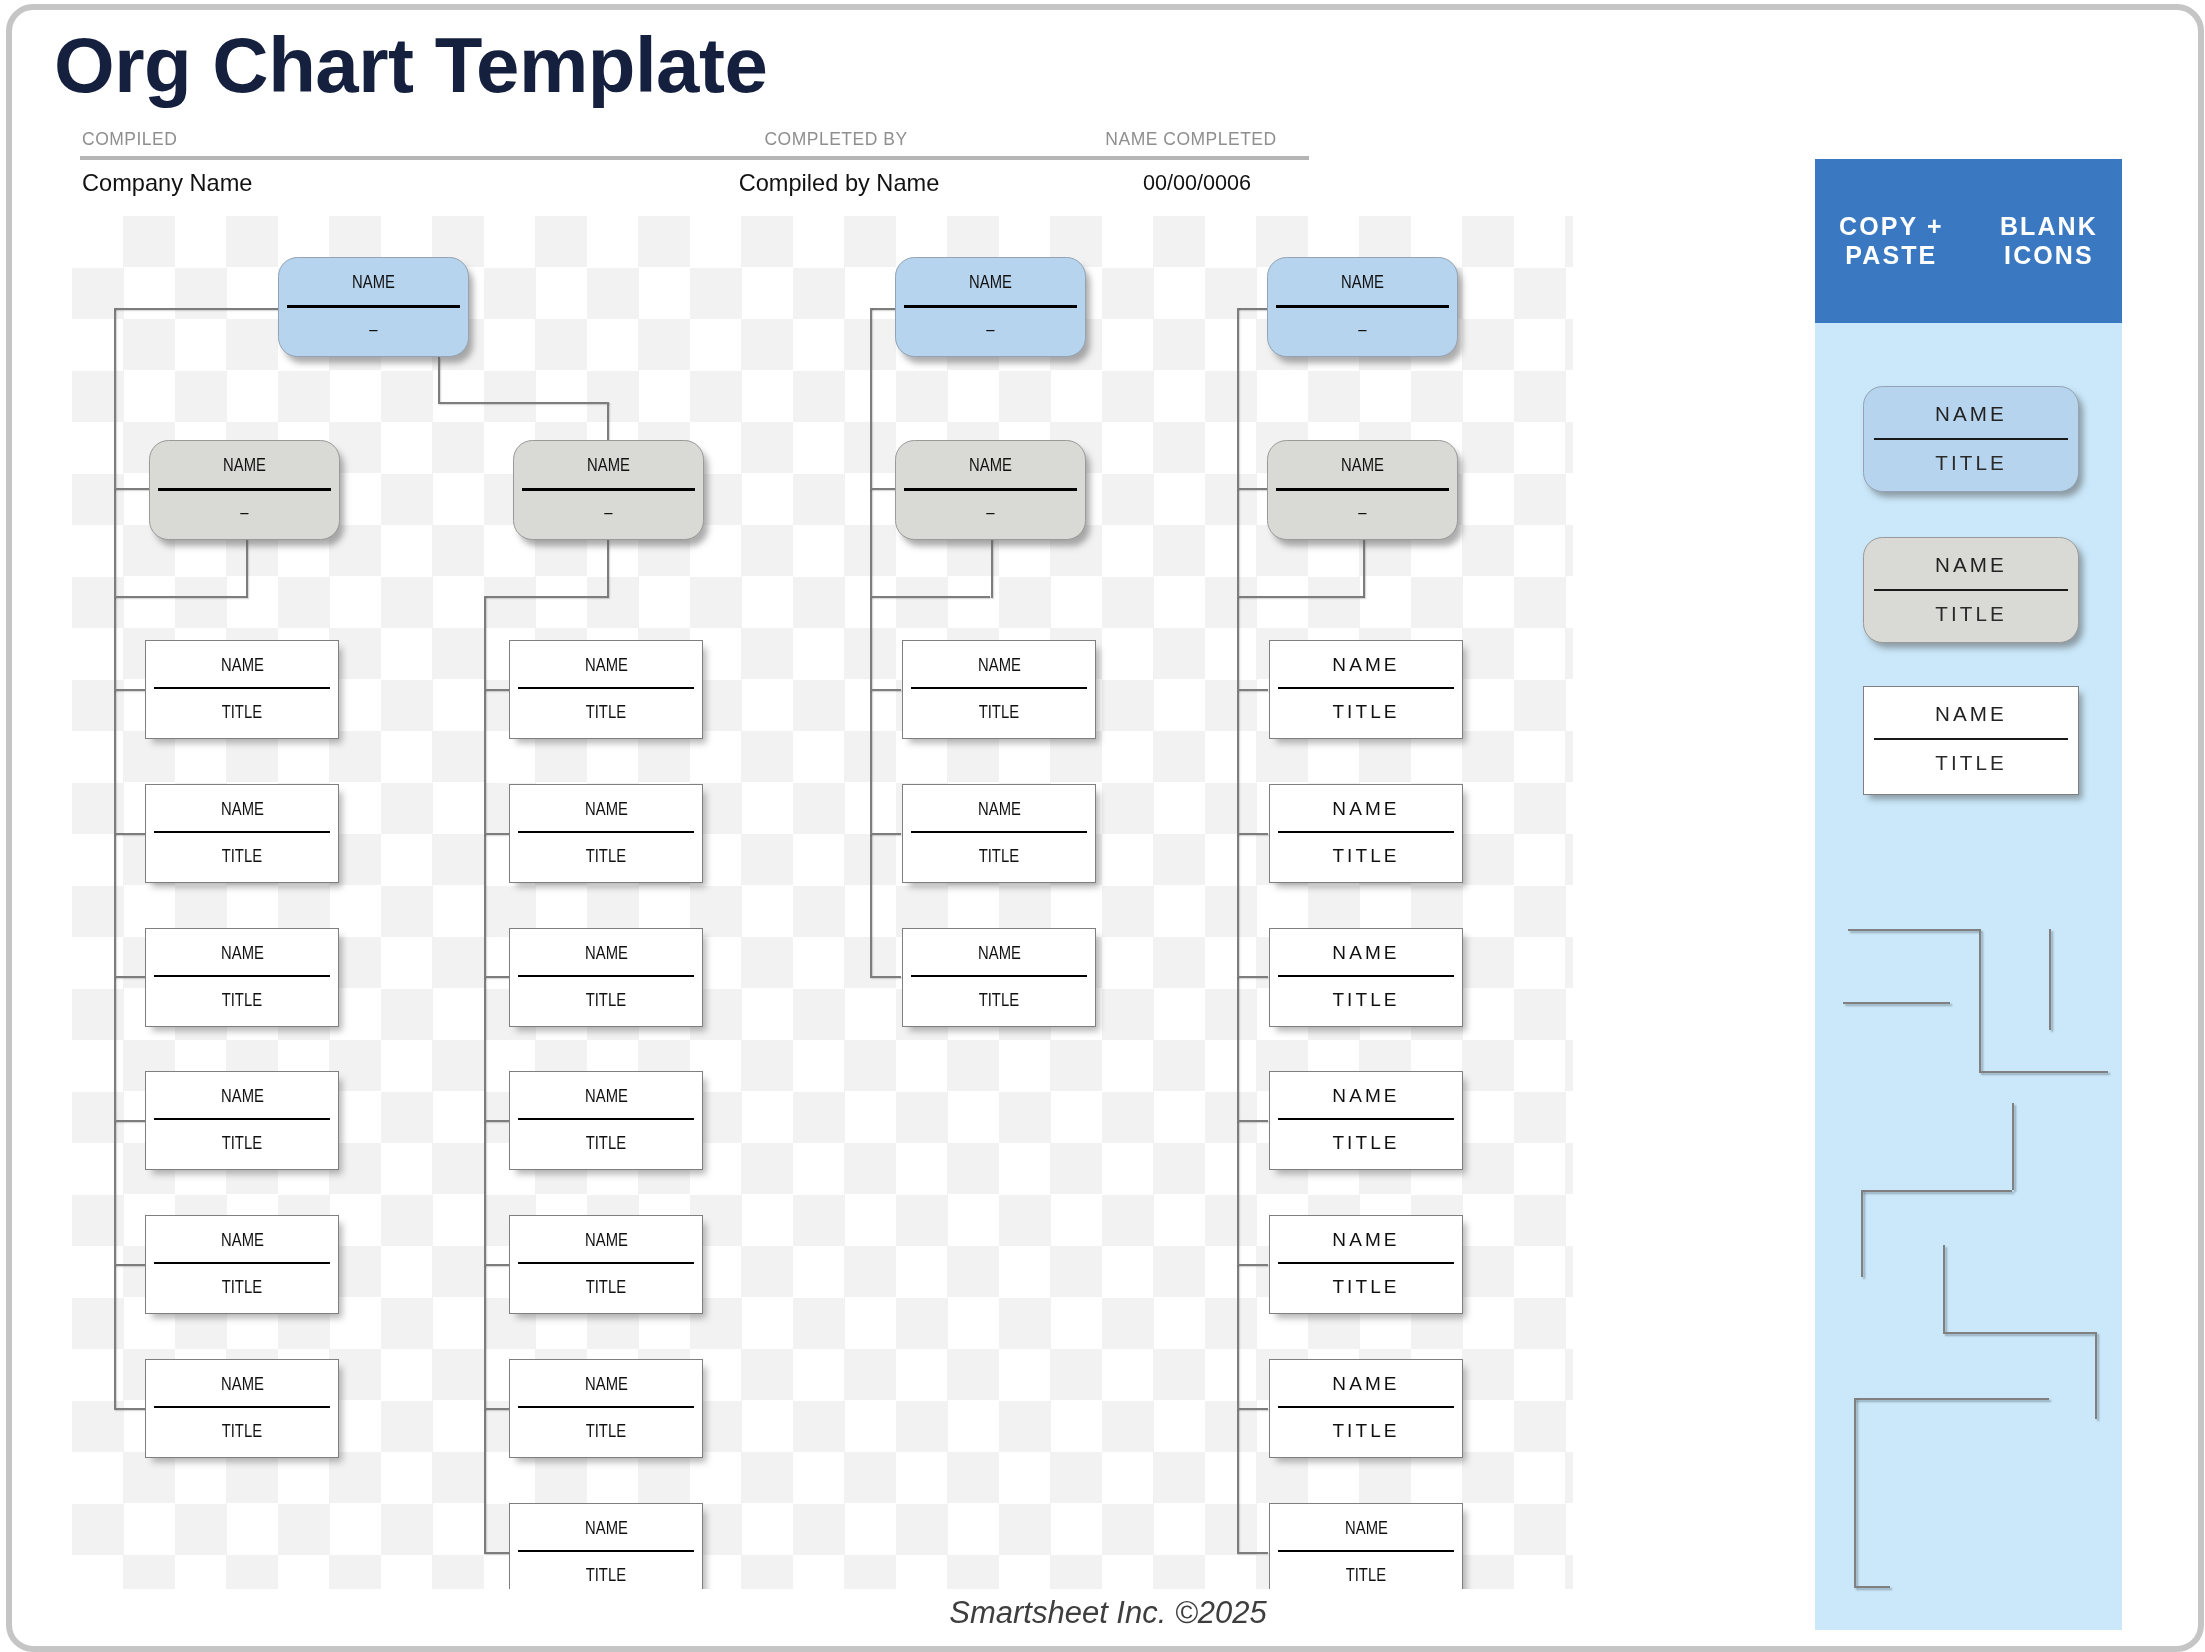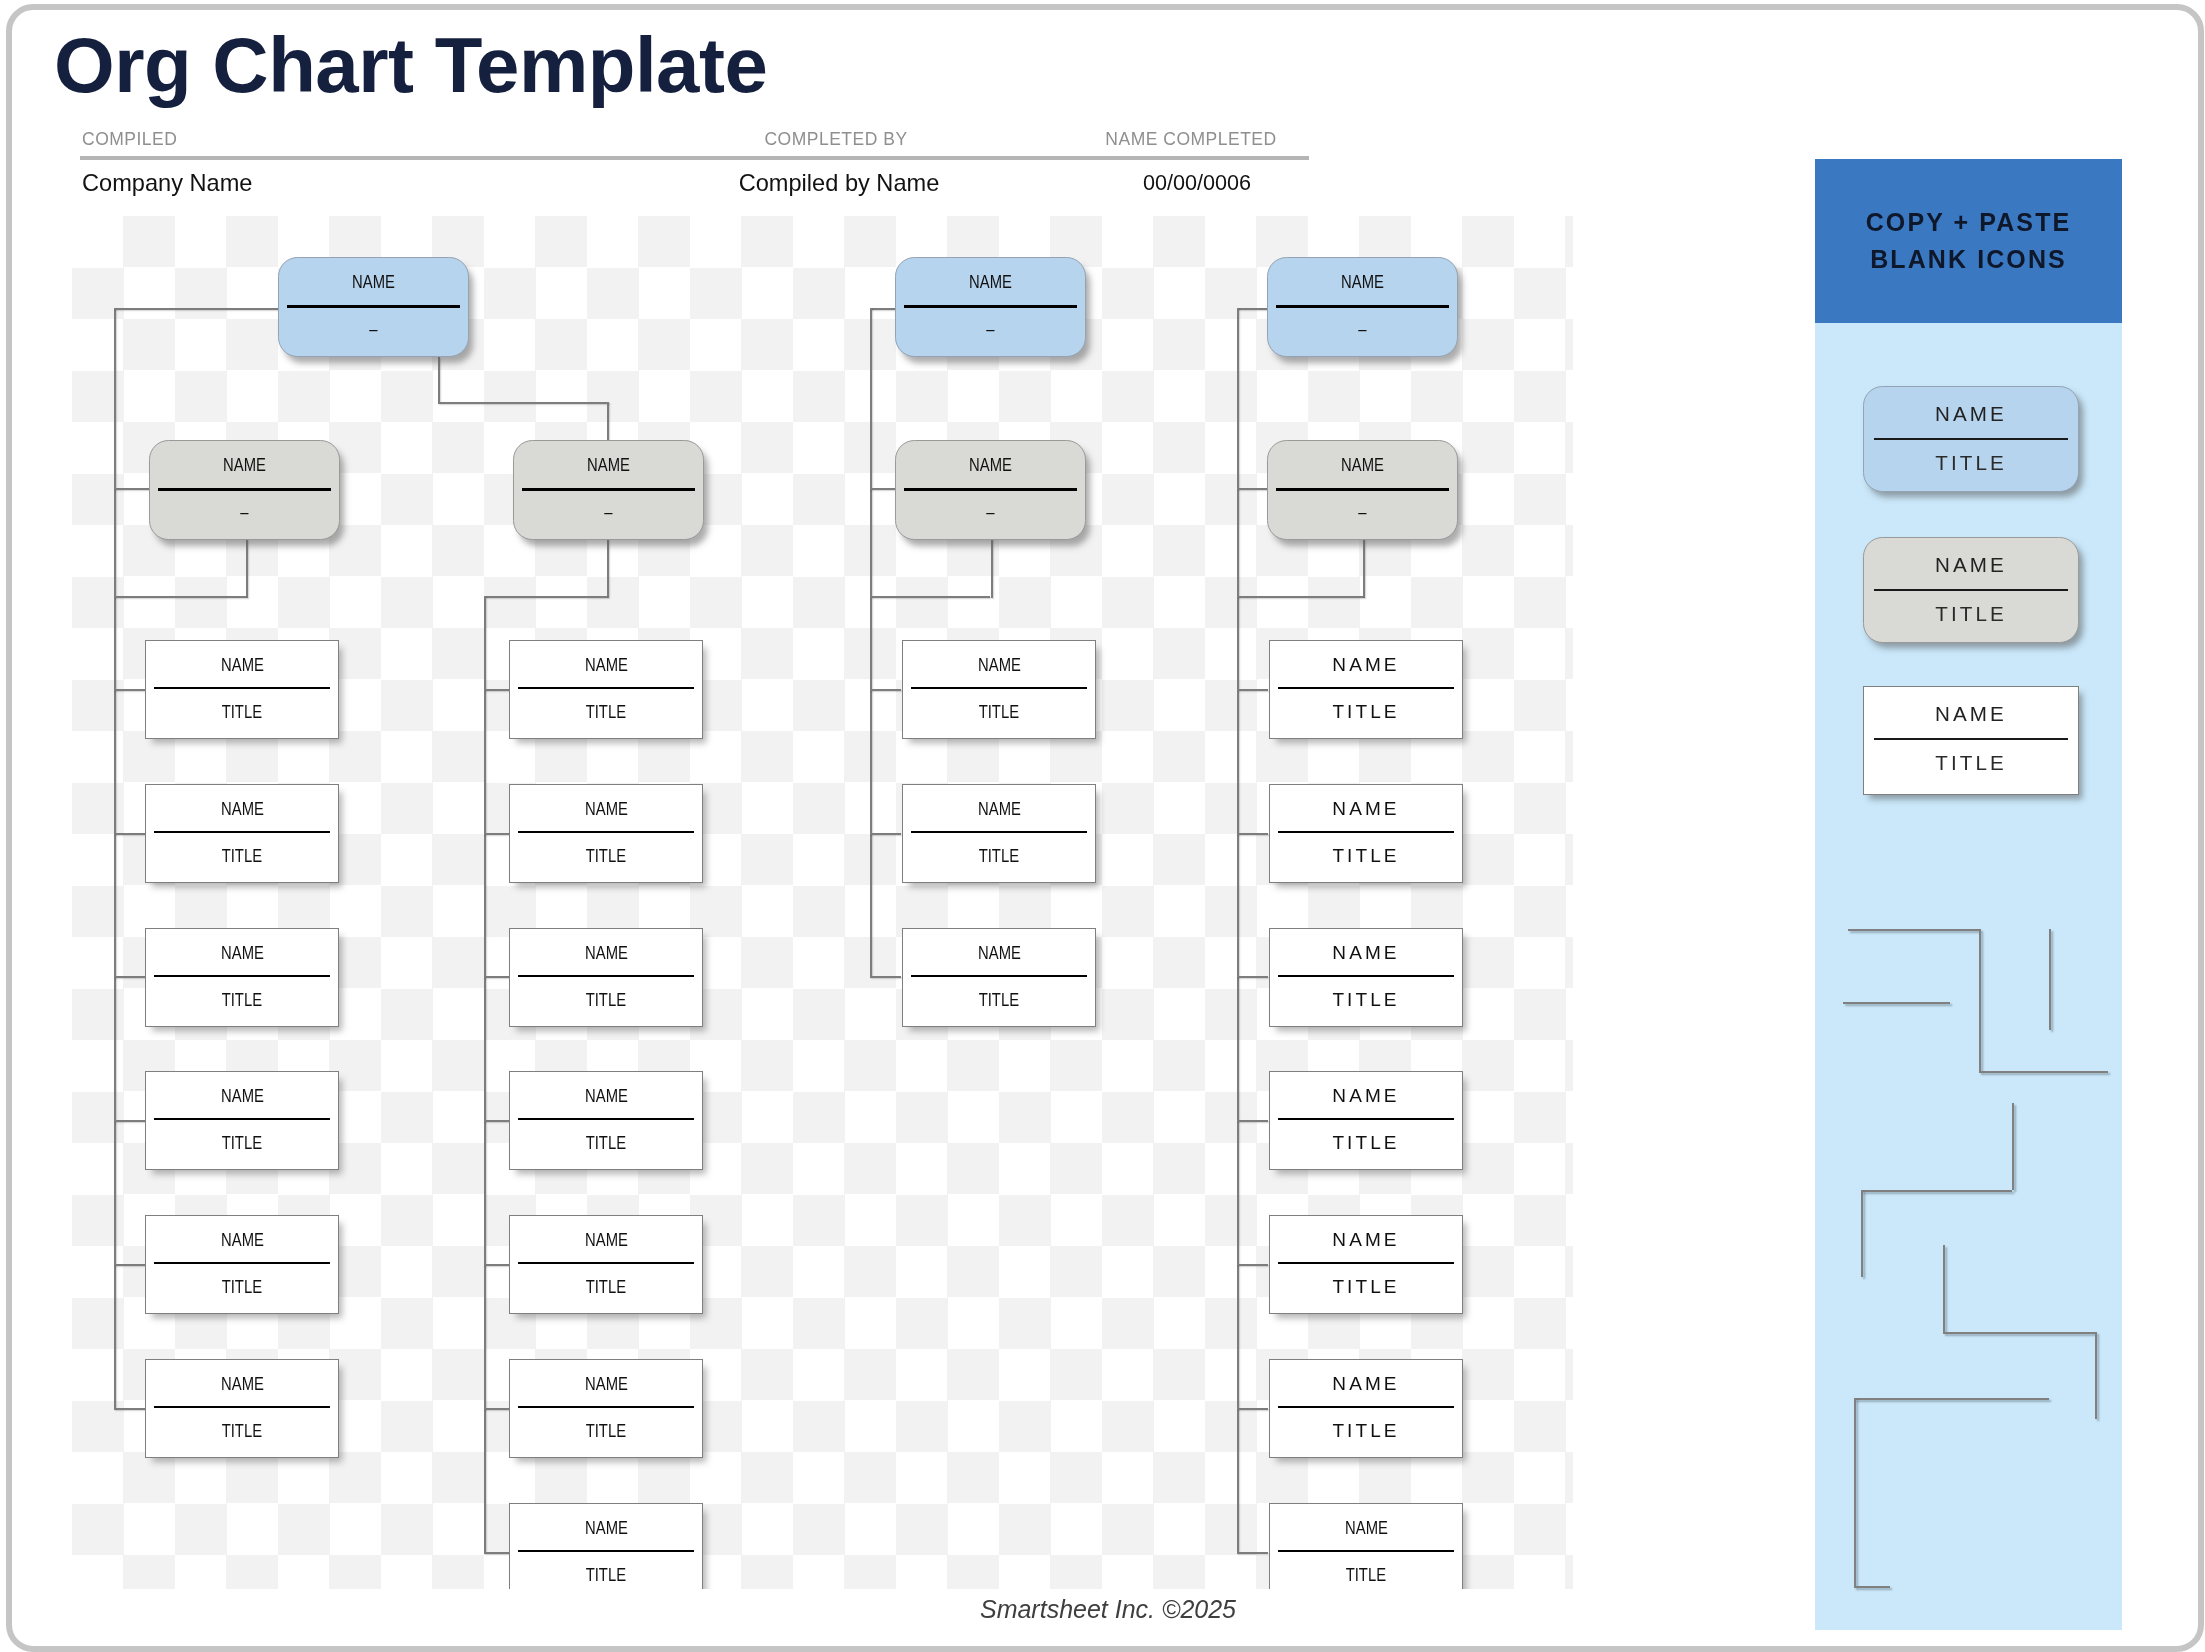--- a/index.html
+++ b/index.html
@@ -44,37 +44,37 @@
   .node.white .box-divider{height:2.1px;top:46px;}
   .cond{transform:scaleX(.78);display:inline-block;}
   .wide{letter-spacing:3.1px;}
 
   
   .cline{position:absolute;background:#7d7d7d;box-shadow:1px 1px 1.5px rgba(0,0,0,.18);}
 
   
   .sidebar-header{
     position:absolute;left:1815px;top:159px;width:307px;height:164px;background:#3a79c2;
-    display:flex;flex-direction:column;justify-content:center;align-items:center;gap:8.2px;
-    color:#0f172a;font-weight:bold;font-size:25px;letter-spacing:2.1px;text-align:center;
+    display:flex;justify-content:center;align-items:center;gap:8.2px;
+    color:#ffffff;font-weight:bold;font-size:25px;letter-spacing:2.1px;text-align:center;
   }
   .sidebar-body{position:absolute;left:1815px;top:323px;width:307px;height:1307px;background:#cae8fa;}
 
   
   .node.sample .box-name{top:15.4px;font-size:20.6px;letter-spacing:2.6px;color:#222;}
   .node.sample .box-sub{top:64px;font-size:20.6px;letter-spacing:2.6px;color:#2a2a2a;}
   .node.sample .box-divider{top:51px;height:1.5px;background:#1a1a1a;left:10.3px;right:10.3px;}
   .node.sample{box-shadow:4.6px 5.7px 6.2px -1px rgba(80,80,80,.5);}
 
   
   .sline{position:absolute;background:#808080;box-shadow:2.1px 2.1px 2.1px rgba(0,0,0,.28);}
 
   .footer{
     position:absolute;left:1108px;top:1595px;transform:translateX(-50%);
-    font-size:25px;font-style:italic;color:#3e3e3e;white-space:nowrap;text-align:center;
+    font-size:31px;font-style:italic;color:#3e3e3e;white-space:nowrap;text-align:center;
   }
 </style>
 </head>
 <body>
 
 <div class="card"></div>
 
 <div class="title">Org Chart Template</div>
 
 <span class="meta-label" style="left:82px">COMPILED</span>

